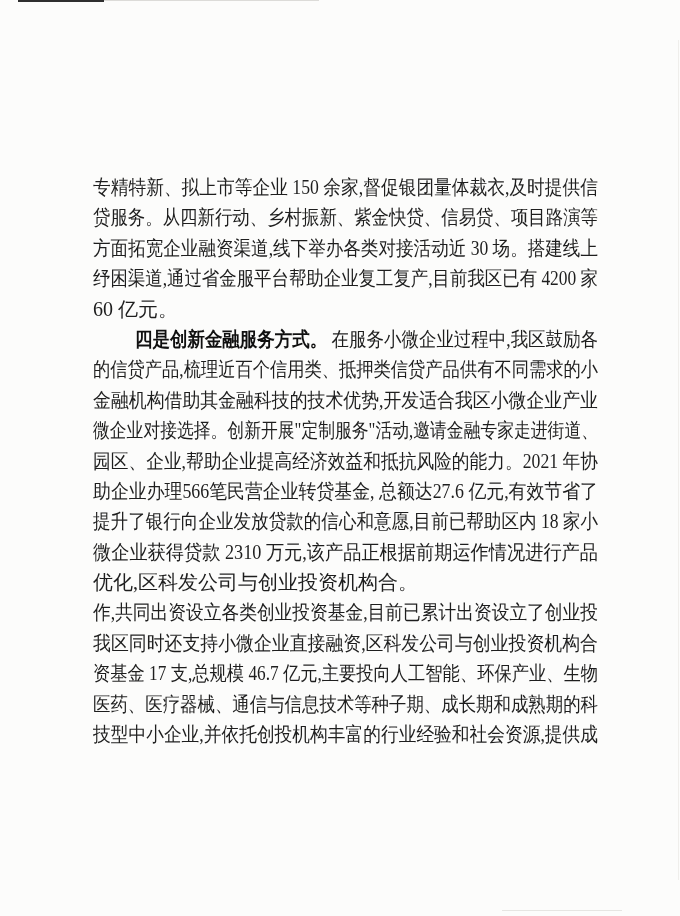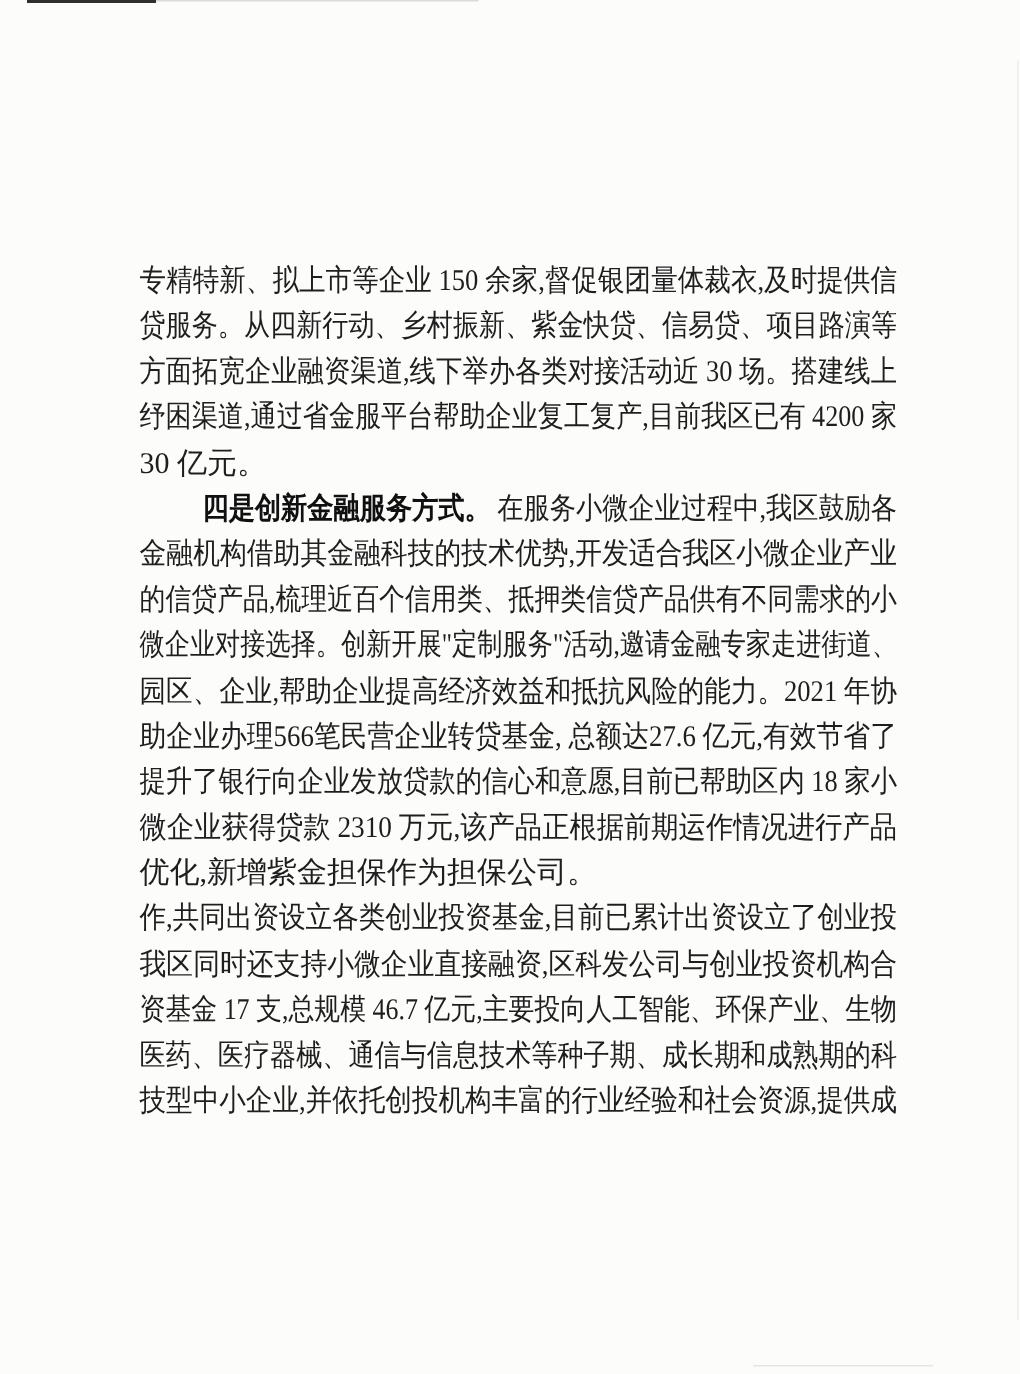--- a/index.html
+++ b/index.html
@@ -83,29 +83,29 @@
 
 <div class="page">
   <div class="artifact-top"></div>
   <div class="artifact-bottom"></div>
   <div class="artifact-right"></div>
   <div class="text-block">
       <div class="line"><span class="line-inner" style="transform: scaleX(0.885965);"><span class="line-text">专精特新、拟上市等企业 150 余家,督促银团量体裁衣,及时提供信</span></span></div>
       <div class="line"><span class="line-inner" style="transform: scaleX(0.87069);"><span class="line-text">贷服务。从四新行动、乡村振新、紫金快贷、信易贷、项目路演等</span></span></div>
       <div class="line"><span class="line-inner" style="transform: scaleX(0.878261);"><span class="line-text">方面拓宽企业融资渠道,线下举办各类对接活动近 30 场。搭建线上</span></span></div>
       <div class="line"><span class="line-inner" style="transform: scaleX(0.87069);"><span class="line-text">纾困渠道,通过省金服平台帮助企业复工复产,目前我区已有 4200 家</span></span></div>
-      <div class="line"><span class="line-inner"><span class="line-text">30 亿元。</span></span></div>
+      <div class="line"><span class="line-inner"><span class="line-text">60 亿元。</span></span></div>
       <div class="line indent"><span class="line-inner" style="transform: scaleX(0.873585);"><span class="lead">四是创新金融服务方式。</span><span class="line-text"> 在服务小微企业过程中,我区鼓励各</span></span></div>
+      <div class="line"><span class="line-inner" style="transform: scaleX(0.863248);"><span class="line-text">的信贷产品,梳理近百个信用类、抵押类信贷产品供有不同需求的小</span></span></div>
       <div class="line"><span class="line-inner" style="transform: scaleX(0.893805);"><span class="line-text">金融机构借助其金融科技的技术优势,开发适合我区小微企业产业</span></span></div>
-      <div class="line"><span class="line-inner" style="transform: scaleX(0.863248);"><span class="line-text">的信贷产品,梳理近百个信用类、抵押类信贷产品供有不同需求的小</span></span></div>
       <div class="line"><span class="line-inner" style="transform: scaleX(0.839808);"><span class="line-text">微企业对接选择。创新开展"定制服务"活动,邀请金融专家走进街道、</span></span></div>
       <div class="line"><span class="line-inner" style="transform: scaleX(0.885965);"><span class="line-text">园区、企业,帮助企业提高经济效益和抵抗风险的能力。2021 年协</span></span></div>
       <div class="line"><span class="line-inner" style="transform: scaleX(0.893805);"><span class="line-text">助企业办理566笔民营企业转贷基金, 总额达27.6 亿元,有效节省了</span></span></div>
       <div class="line"><span class="line-inner" style="transform: scaleX(0.878261);"><span class="line-text">提升了银行向企业发放贷款的信心和意愿,目前已帮助区内 18 家小</span></span></div>
       <div class="line"><span class="line-inner" style="transform: scaleX(0.90991);"><span class="line-text">微企业获得贷款 2310 万元,该产品正根据前期运作情况进行产品</span></span></div>
-      <div class="line"><span class="line-inner"><span class="line-text">优化,新增紫金担保作为担保公司。</span></span></div>
+      <div class="line"><span class="line-inner"><span class="line-text">优化,区科发公司与创业投资机构合。</span></span></div>
       <div class="line"><span class="line-inner" style="transform: scaleX(0.885965);"><span class="line-text">作,共同出资设立各类创业投资基金,目前已累计出资设立了创业投</span></span></div>
       <div class="line"><span class="line-inner" style="transform: scaleX(0.893805);"><span class="line-text">我区同时还支持小微企业直接融资,区科发公司与创业投资机构合</span></span></div>
       <div class="line"><span class="line-inner" style="transform: scaleX(0.863248);"><span class="line-text">资基金 17 支,总规模 46.7 亿元,主要投向人工智能、环保产业、生物</span></span></div>
       <div class="line"><span class="line-inner" style="transform: scaleX(0.87069);"><span class="line-text">医药、医疗器械、通信与信息技术等种子期、成长期和成熟期的科</span></span></div>
       <div class="line"><span class="line-inner" style="transform: scaleX(0.885965);"><span class="line-text">技型中小企业,并依托创投机构丰富的行业经验和社会资源,提供成</span></span></div>
     </div>
 </div>
 
 </body></html>

